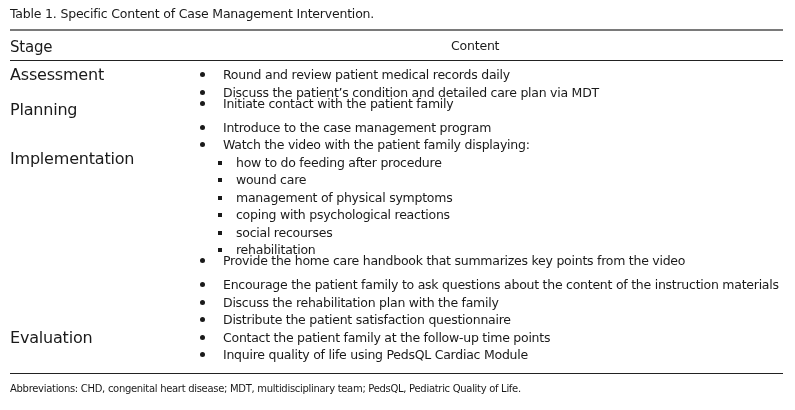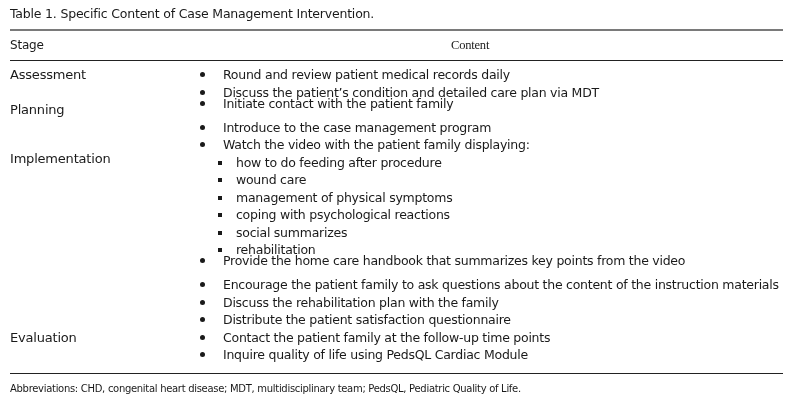--- a/index.html
+++ b/index.html
@@ -11,23 +11,23 @@
   }
   .caption {
     position: absolute; left: 10px; top: 6px;
     font-size: 12.5px; line-height: 16px; letter-spacing: -0.2px;
   }
   .caption .lbl { font-weight: normal; }
   .rule { position: absolute; left: 10px; right: 12px; background: #555; }
   .rule.top { top: 29px; height: 2px; background: #7a7a7a; }
   .rule.mid { top: 60px; height: 1px; background: #222; }
   .rule.bot { top: 373px; height: 1px; background: #222; }
-  .hdr-stage { position: absolute; left: 10px; top: 38px; font-size: 12px; letter-spacing: -0.2px; }
-  .hdr-content { position: absolute; left: 451px; top: 38px; font-size: 12.5px; letter-spacing: -0.2px; font-family: Liberation Serif, serif; }
-  .stage { position: absolute; left: 10px; font-size: 13px; letter-spacing: -0.2px; line-height: 16px; }
+  .hdr-stage { position: absolute; left: 10px; top: 38px; font-size: 15px; letter-spacing: -0.2px; }
+  .hdr-content { position: absolute; left: 451px; top: 38px; font-size: 12.5px; letter-spacing: -0.2px; }
+  .stage { position: absolute; left: 10px; font-size: 16px; letter-spacing: -0.2px; line-height: 16px; }
   .item { position: absolute; font-size: 12.5px; letter-spacing: -0.25px; line-height: 16px; white-space: nowrap; }
   .item .dot { position: absolute; left: -23px; top: 5px; width: 5px; height: 5px; border-radius: 50%; background: #1a1a1a; }
   .item.sub .sq { position: absolute; left: -18px; top: 6px; width: 4px; height: 4px; background: #1a1a1a; }
   .footnote { position: absolute; left: 10px; top: 383px; font-size: 10px; letter-spacing: -0.3px; }
 </style>
 </head>
 <body>
 
 <div class="caption">
   <span class="lbl">Table 1.</span>
@@ -44,21 +44,21 @@
     <div class="item" style="top: 84.5px; left: 223px;"><span class="dot"></span><span>Discuss the patient’s condition and detailed care plan via MDT</span></div>
     <div class="stage" style="top: 102px;">Planning</div>
     <div class="item" style="top: 96px; left: 223px;"><span class="dot"></span><span>Initiate contact with the patient family</span></div>
     <div class="item" style="top: 119.5px; left: 223px;"><span class="dot"></span><span>Introduce to the case management program</span></div>
     <div class="stage" style="top: 151px;">Implementation</div>
     <div class="item" style="top: 137px; left: 223px;"><span class="dot"></span><span>Watch the video with the patient family displaying:</span></div>
     <div class="item sub" style="top: 154.5px; left: 236px;"><span class="sq"></span><span>how to do feeding after procedure</span></div>
     <div class="item sub" style="top: 172px; left: 236px;"><span class="sq"></span><span>wound care</span></div>
     <div class="item sub" style="top: 189.5px; left: 236px;"><span class="sq"></span><span>management of physical symptoms</span></div>
     <div class="item sub" style="top: 207px; left: 236px;"><span class="sq"></span><span>coping with psychological reactions</span></div>
-    <div class="item sub" style="top: 224.5px; left: 236px;"><span class="sq"></span><span>social summarizes</span></div>
+    <div class="item sub" style="top: 224.5px; left: 236px;"><span class="sq"></span><span>social recourses</span></div>
     <div class="item sub" style="top: 242px; left: 236px;"><span class="sq"></span><span>rehabilitation</span></div>
     <div class="item" style="top: 253px; left: 223px;"><span class="dot"></span><span>Provide the home care handbook that summarizes key points from the video</span></div>
     <div class="item" style="top: 277px; left: 223px;"><span class="dot"></span><span>Encourage the patient family to ask questions about the content of the instruction materials</span></div>
     <div class="item" style="top: 294.5px; left: 223px;"><span class="dot"></span><span>Discuss the rehabilitation plan with the family</span></div>
     <div class="item" style="top: 312px; left: 223px;"><span class="dot"></span><span>Distribute the patient satisfaction questionnaire</span></div>
     <div class="stage" style="top: 329.5px;">Evaluation</div>
     <div class="item" style="top: 329.5px; left: 223px;"><span class="dot"></span><span>Contact the patient family at the follow-up time points</span></div>
     <div class="item" style="top: 347px; left: 223px;"><span class="dot"></span><span>Inquire quality of life using PedsQL Cardiac Module</span></div>
   </div>
 

